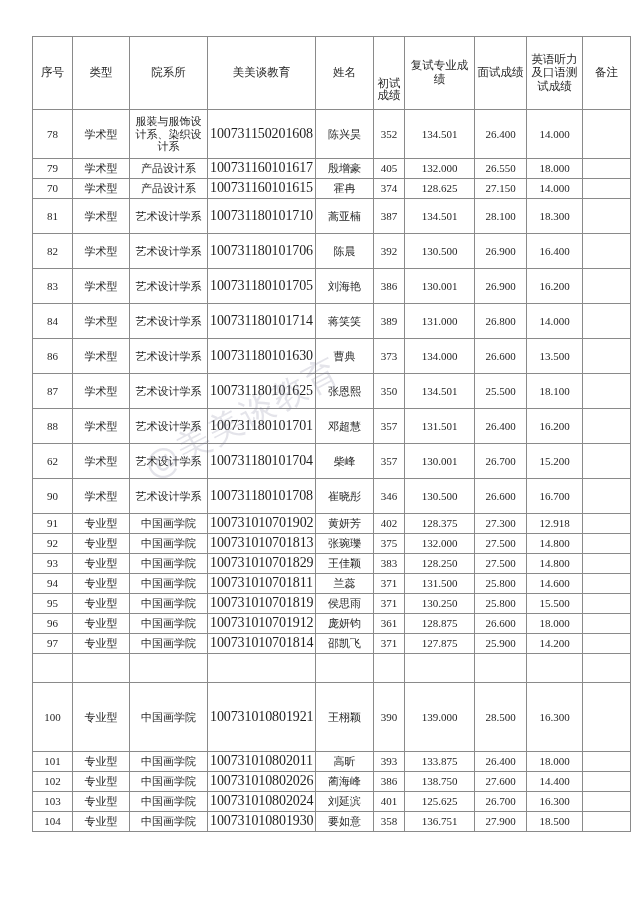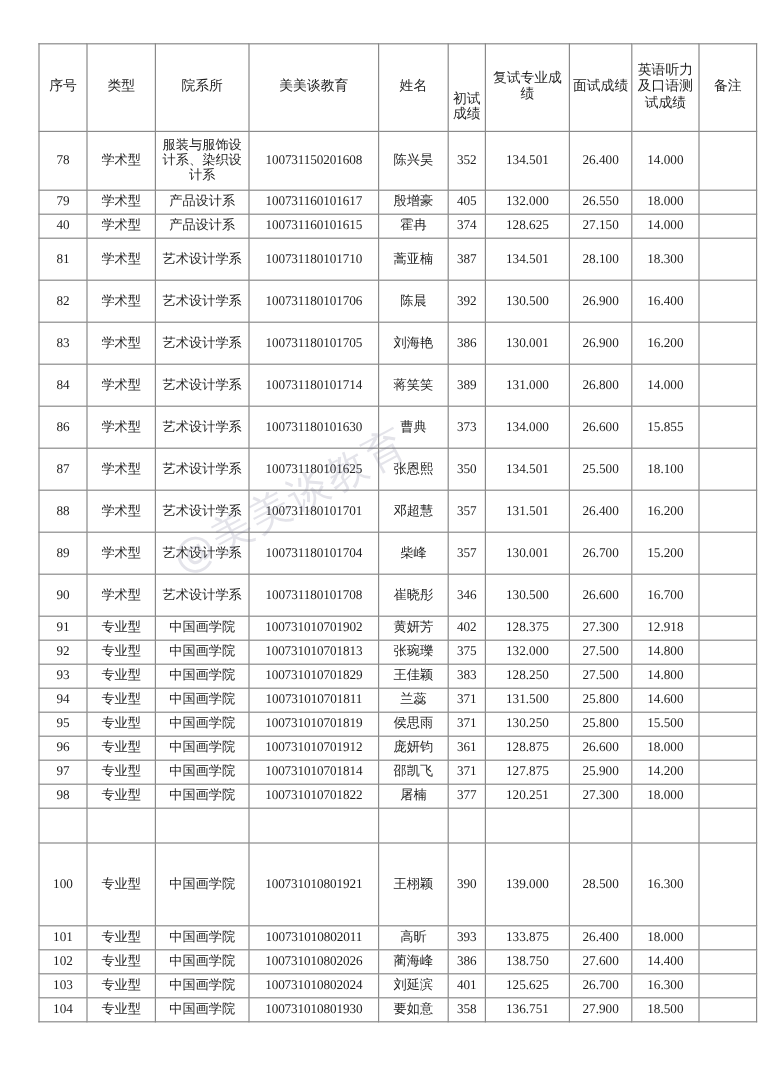--- a/index.html
+++ b/index.html
@@ -95,21 +95,21 @@
   col.c-note   { width: 48px; }
 
   tbody tr.r-tall td  { height: 46px; }
   tbody tr.r-mid td   { height: 32px; }
   tbody tr.r-short td { height: 17px; }
   tbody tr.r-blank td { height: 26px; }
   tbody tr.r-xtall td { height: 66px; }
 
   td.num  { font-family: "Liberation Serif", serif; }
   td.dept { font-size: 11px; }
-  td.code { letter-spacing: -0.1px; font-size: 11px; }
+  td.code { letter-spacing: -0.1px; font-size: 14px; }
 </style>
 </head>
 <body>
 
 <div id="page">
 
   <div id="watermark">
     <span>@美美谈教育</span>
   </div>
 
@@ -160,21 +160,21 @@
             <td class="dept">产品设计系</td>
             <td class="code">100731160101617</td>
             <td class="num">殷增豪</td>
             <td class="num">405</td>
             <td class="num">132.000</td>
             <td class="num">26.550</td>
             <td class="num">18.000</td>
             <td class="num"></td>
           </tr>
           <tr class="r-short">
-            <td class="num">40</td>
+            <td class="num">70</td>
             <td class="num">学术型</td>
             <td class="dept">产品设计系</td>
             <td class="code">100731160101615</td>
             <td class="num">霍冉</td>
             <td class="num">374</td>
             <td class="num">128.625</td>
             <td class="num">27.150</td>
             <td class="num">14.000</td>
             <td class="num"></td>
           </tr>
@@ -228,21 +228,21 @@
           </tr>
           <tr class="r-mid">
             <td class="num">86</td>
             <td class="num">学术型</td>
             <td class="dept">艺术设计学系</td>
             <td class="code">100731180101630</td>
             <td class="num">曹典</td>
             <td class="num">373</td>
             <td class="num">134.000</td>
             <td class="num">26.600</td>
-            <td class="num">15.855</td>
+            <td class="num">13.500</td>
             <td class="num"></td>
           </tr>
           <tr class="r-mid">
             <td class="num">87</td>
             <td class="num">学术型</td>
             <td class="dept">艺术设计学系</td>
             <td class="code">100731180101625</td>
             <td class="num">张恩熙</td>
             <td class="num">350</td>
             <td class="num">134.501</td>
@@ -256,21 +256,21 @@
             <td class="dept">艺术设计学系</td>
             <td class="code">100731180101701</td>
             <td class="num">邓超慧</td>
             <td class="num">357</td>
             <td class="num">131.501</td>
             <td class="num">26.400</td>
             <td class="num">16.200</td>
             <td class="num"></td>
           </tr>
           <tr class="r-mid">
-            <td class="num">89</td>
+            <td class="num">62</td>
             <td class="num">学术型</td>
             <td class="dept">艺术设计学系</td>
             <td class="code">100731180101704</td>
             <td class="num">柴峰</td>
             <td class="num">357</td>
             <td class="num">130.001</td>
             <td class="num">26.700</td>
             <td class="num">15.200</td>
             <td class="num"></td>
           </tr>
@@ -363,32 +363,20 @@
             <td class="num">专业型</td>
             <td class="dept">中国画学院</td>
             <td class="code">100731010701814</td>
             <td class="num">邵凯飞</td>
             <td class="num">371</td>
             <td class="num">127.875</td>
             <td class="num">25.900</td>
             <td class="num">14.200</td>
             <td class="num"></td>
           </tr>
-          <tr class="r-short">
-            <td class="num">98</td>
-            <td class="num">专业型</td>
-            <td class="dept">中国画学院</td>
-            <td class="code">100731010701822</td>
-            <td class="num">屠楠</td>
-            <td class="num">377</td>
-            <td class="num">120.251</td>
-            <td class="num">27.300</td>
-            <td class="num">18.000</td>
-            <td class="num"></td>
-          </tr>
           <tr class="r-blank">
             <td class="num"></td>
             <td class="num"></td>
             <td class="dept"></td>
             <td class="code"></td>
             <td class="num"></td>
             <td class="num"></td>
             <td class="num"></td>
             <td class="num"></td>
             <td class="num"></td>

